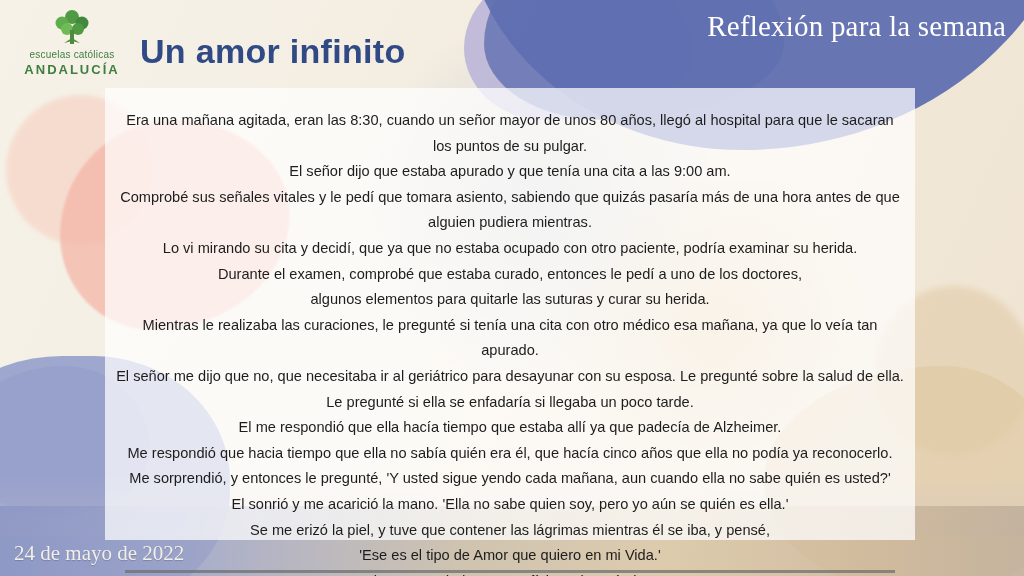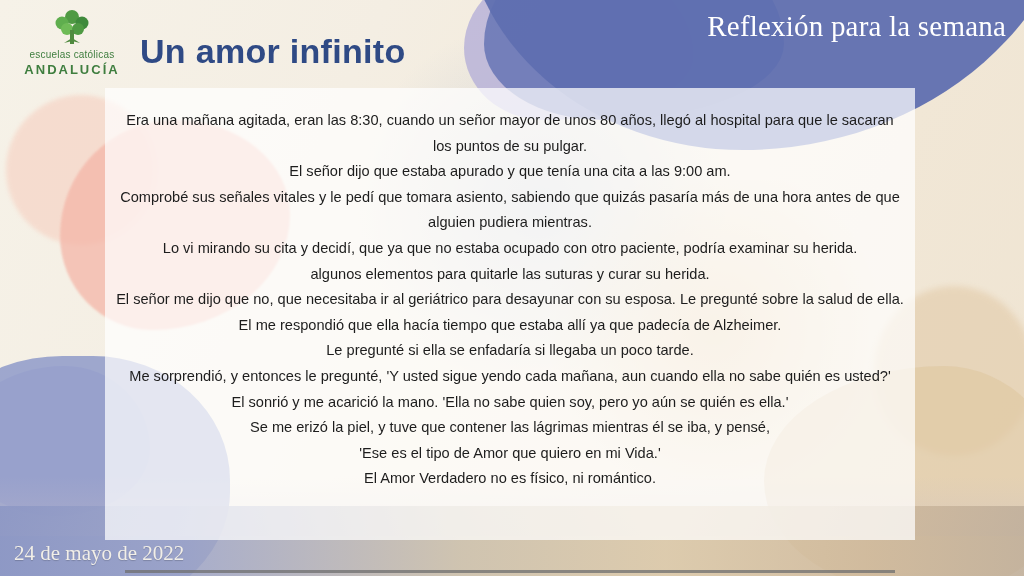--- a/index.html
+++ b/index.html
@@ -257,24 +257,27 @@
   <div class="slide-title">Un amor infinito</div>
 
   <div class="panel"></div>
   <div class="panel-underline"></div>
 
   <div class="body-text" id="bodyText">
       <p>Era una mañana agitada, eran las 8:30, cuando un señor mayor de unos 80 años, llegó al hospital para que le sacaran los puntos de su pulgar.</p>
       <p>El señor dijo que estaba apurado y que tenía una cita a las 9:00 am.</p>
       <p>Comprobé sus señales vitales y le pedí que tomara asiento, sabiendo que quizás pasaría más de una hora antes de que alguien pudiera mientras.</p>
       <p>Lo vi mirando su cita y decidí, que ya que no estaba ocupado con otro paciente, podría examinar su herida.</p>
+      <p>Durante el examen, comprobé que estaba curado, entonces le pedí a uno de los doctores,</p>
       <p>algunos elementos para quitarle las suturas y curar su herida.</p>
+      <p>Mientras le realizaba las curaciones, le pregunté si tenía una cita con otro médico esa mañana, ya que lo veía tan apurado.</p>
       <p>El señor me dijo que no, que necesitaba ir al geriátrico para desayunar con su esposa. Le pregunté sobre la salud de ella.</p>
+      <p>Le pregunté si ella se enfadaría si llegaba un poco tarde.</p>
       <p>El me respondió que ella hacía tiempo que estaba allí ya que padecía de Alzheimer.</p>
-      <p>Le pregunté si ella se enfadaría si llegaba un poco tarde.</p>
+      <p>Me respondió que hacia tiempo que ella no sabía quién era él, que hacía cinco años que ella no podía ya reconocerlo.</p>
       <p>Me sorprendió, y entonces le pregunté, 'Y usted sigue yendo cada mañana, aun cuando ella no sabe quién es usted?'</p>
       <p><span>El sonrió y me acarició la mano. </span><span class="quote-strong">'Ella no sabe quien soy, pero yo aún se quién es ella.'</span></p>
       <p>Se me erizó la piel, y tuve que contener las lágrimas mientras él se iba, y pensé,</p>
       <p>'Ese es el tipo de Amor que quiero en mi Vida.'</p>
       <p>El Amor Verdadero no es físico, ni romántico.</p>
     </div>
 
   <div class="date">24 de mayo de 2022</div>
 
 </div>

